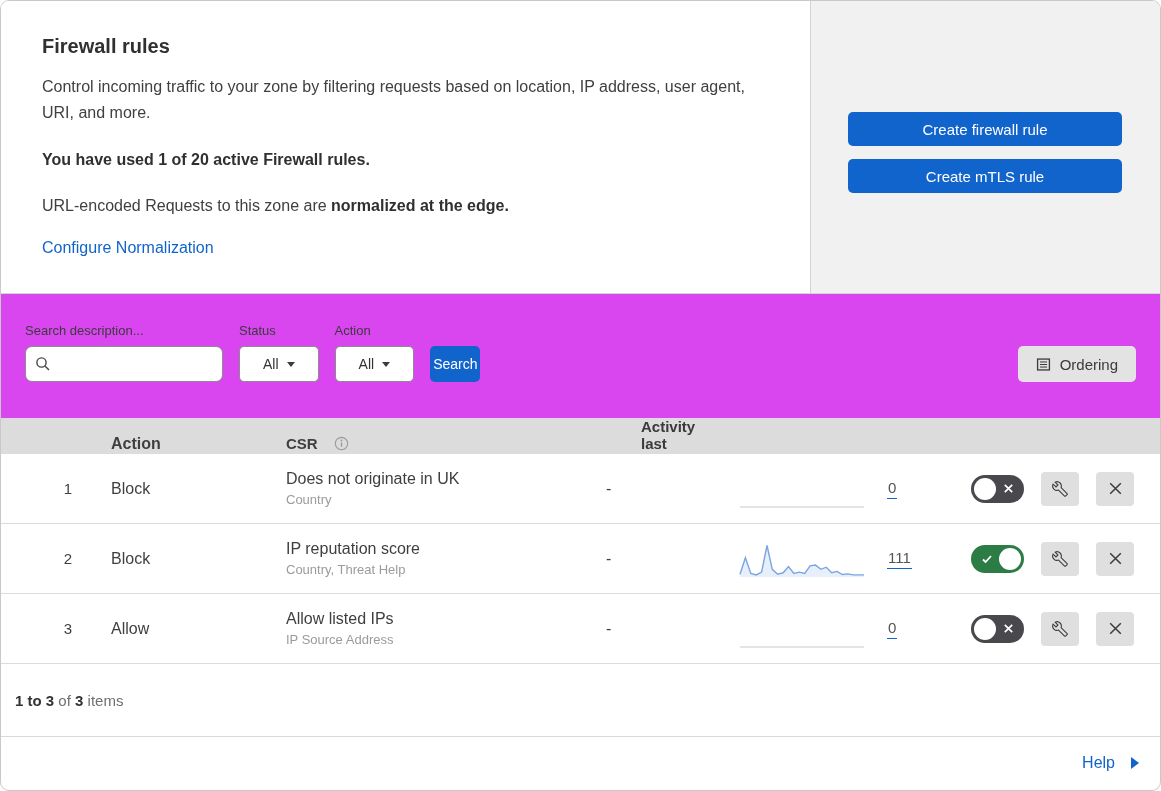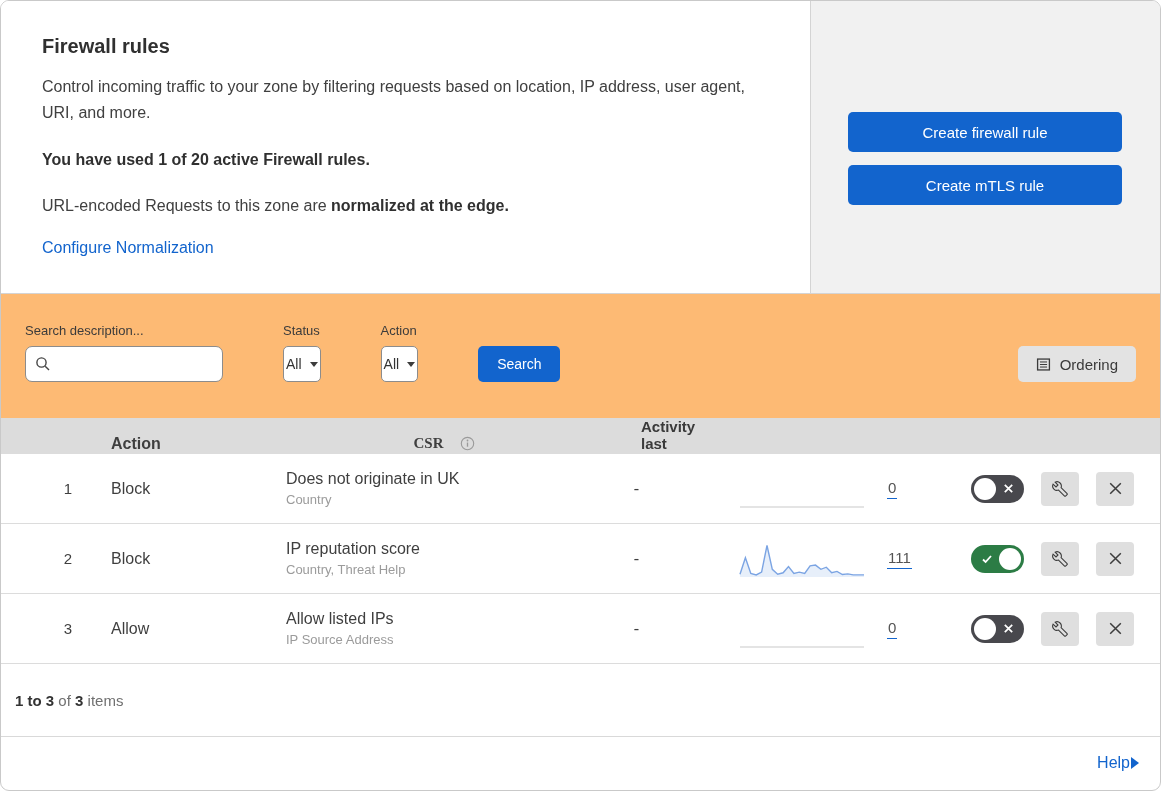--- a/index.html
+++ b/index.html
@@ -23,44 +23,44 @@
   .intro { flex:1; padding:34px 48px 0 41px; background:#fff; }
   .intro h1 { font-size:20px; font-weight:600; color:#303030; margin-bottom:16px; }
   .intro .desc { font-size:16px; line-height:1.65; color:#404040; margin-bottom:24px; }
   .intro .usage { font-size:16px; font-weight:700; color:#303030; margin-bottom:28px; }
   .intro .norm { font-size:16px; color:#404040; margin-bottom:24px; }
   .intro .norm b { color:#303030; }
   .link { color:var(--link,#1264cd); cursor:pointer; font-size:16px; }
 
   .panel { width:350px; background:#f1f1f1; border-left:1px solid #d4d4d4; padding:111px 38px 0 37px; }
   .btn-primary {
-    display:block; width:100%; height:40px; margin-bottom:13px;
+    display:block; width:100%; height:34px; margin-bottom:13px;
     background:var(--accent,#1264cd); color:#fff;
     border:none; border-radius:5px;
     font-family:inherit; font-size:15px; cursor:pointer;
   }
 
   
-  .filter-bar { height:124px; display:flex; align-items:flex-end; padding:0 24px 36px 24px; background:#fdba74;gap:44px; }
+  .filter-bar { height:124px; display:flex; align-items:flex-end; padding:0 24px 36px 24px; background:#d946ef; }
   .fgroup { display:flex; flex-direction:column; margin-right:16px; }
   .fgroup label { font-size:13px; color:#3b3b3b; margin-bottom:8px; }
   .search-box { position:relative; width:198px; }
   .search-box input {
     width:100%; height:36px; border:1px solid #8c8c8c; border-radius:7px;
     padding:0 10px 0 34px; font-family:inherit; font-size:14px; color:#333; outline:none;
   }
   .search-box .mag { position:absolute; left:10px; top:10px; }
   .select {
     height:36px; border:1px solid #8c8c8c; border-radius:5px; background:#fff;
-    display:flex; align-items:center; padding:0 2px; gap:8px;
+    display:flex; align-items:center; padding:0 23px; gap:8px;
     font-size:14px; color:#333; cursor:pointer;
   }
   .caret-down { width:0; height:0; border-left:4px solid transparent; border-right:4px solid transparent; border-top:5px solid #3c3c3c; }
   .btn-search {
-    height:36px; padding:0 19px; background:var(--accent,#1264cd); color:#fff;
+    height:36px; padding:0 3px; background:var(--accent,#1264cd); color:#fff;
     border:none; border-radius:5px; font-family:inherit; font-size:14px; cursor:pointer;
     margin-right:16px;
   }
   .btn-ordering {
     margin-left:auto; height:36px; padding:0 18px;
     background:#e3e3e3; border:none; border-radius:5px;
     font-family:inherit; font-size:15px; color:#3b3b3b; cursor:pointer;
     display:flex; align-items:center; gap:9px;
   }
 
@@ -72,21 +72,21 @@
   }
   .thead { height:36px; background:#dcdcdc; font-size:15px; font-weight:600; color:#3a3a3a; }
   .trow { height:70px; border-bottom:1px solid #dcdcdc; background:#fff; }
   .cell { display:flex; align-items:center; min-width:0; }
   .c-index { justify-content:center; padding-left:24px; font-size:15px; color:#3f3f3f; }
   .c-action { font-size:16px; color:#3f3f3f; }
   .c-desc { flex-direction:column; align-items:flex-start; justify-content:center; }
   .thead .c-desc { flex-direction:row; align-items:center; }
   .d-main { font-size:16px; color:#3f3f3f; }
   .d-sub { font-size:13px; color:#9b9b9b; margin-top:4px; }
-  .c-csr { justify-content:center; padding-right:4px; gap:16px; font-size:16px; color:#3f3f3f;font-family:Liberation Serif, serif; }
+  .c-csr { justify-content:flex-start; padding-right:4px; gap:16px; font-size:16px; color:#3f3f3f; }
   .thead .c-csr { font-size:15px; }
   .c-activity { padding-left:68px; }
   .thead .c-activity { padding-left:35px; }
   .spark { width:126px; height:42px; display:inline-block; }
   .count {
     margin-left:22px; font-size:15px; color:#545454; cursor:pointer;
     border-bottom:1px solid var(--accent,#1264cd); padding:0 1px 2px 1px; text-decoration:none;
   }
   .c-controls { justify-content:flex-end; gap:17px; padding-right:26px; }
 
@@ -103,21 +103,21 @@
 
   .icon-btn {
     width:38px; height:34px; background:#dfdfdf; border:none; border-radius:4px;
     display:flex; align-items:center; justify-content:center; cursor:pointer; flex:none;
   }
 
   
   .tfoot { height:73px; display:flex; align-items:center; padding:0 14px; border-bottom:1px solid #d9d9d9; font-size:15px; color:#707070; }
   .tfoot b { color:#333; }
   .help-bar { height:52px; display:flex; align-items:center; justify-content:flex-end; padding:0 21px; }
-  .help-link { display:flex; align-items:center; gap:1px; font-size:16px; color:var(--link,#1264cd); cursor:pointer; text-decoration:none; }
+  .help-link { display:flex; align-items:center; gap:16px; font-size:16px; color:var(--link,#1264cd); cursor:pointer; text-decoration:none; }
   .caret-right { width:0; height:0; border-top:6px solid transparent; border-bottom:6px solid transparent; border-left:8px solid var(--link,#1264cd); }
 </style>
 </head>
 <body>
 
 <div class="page">
 
   <div class="top">
     <div class="intro">
       <h1>Firewall rules</h1>

